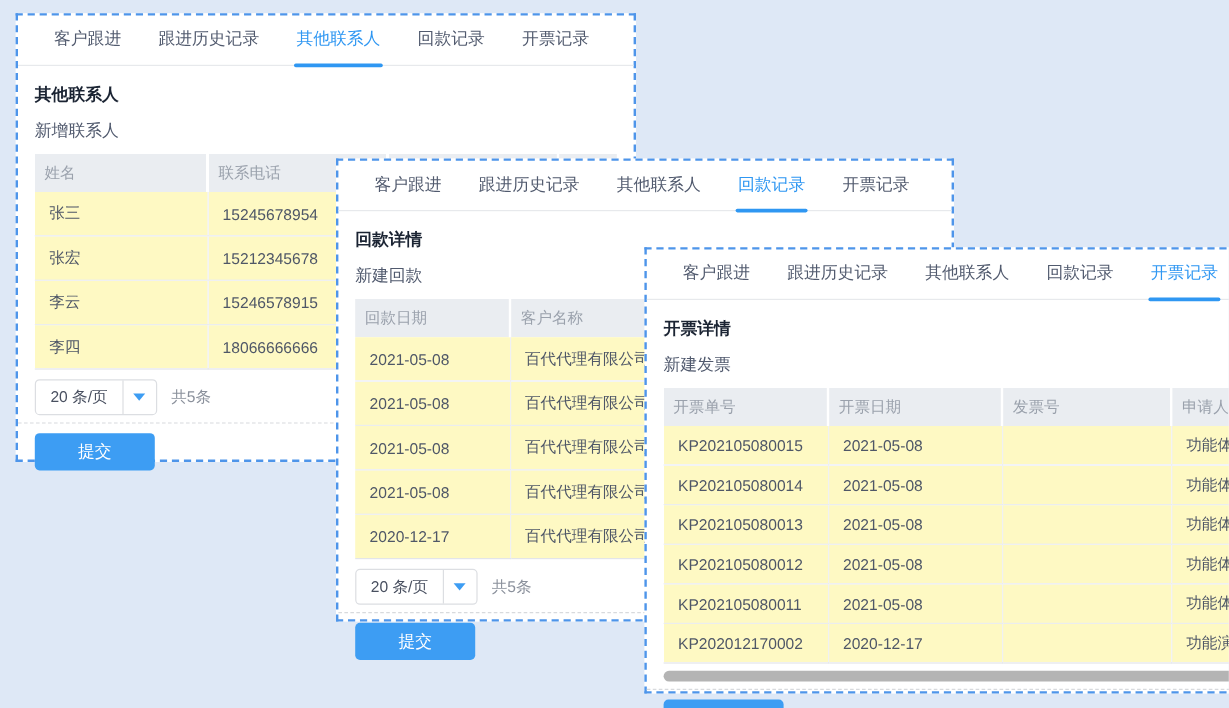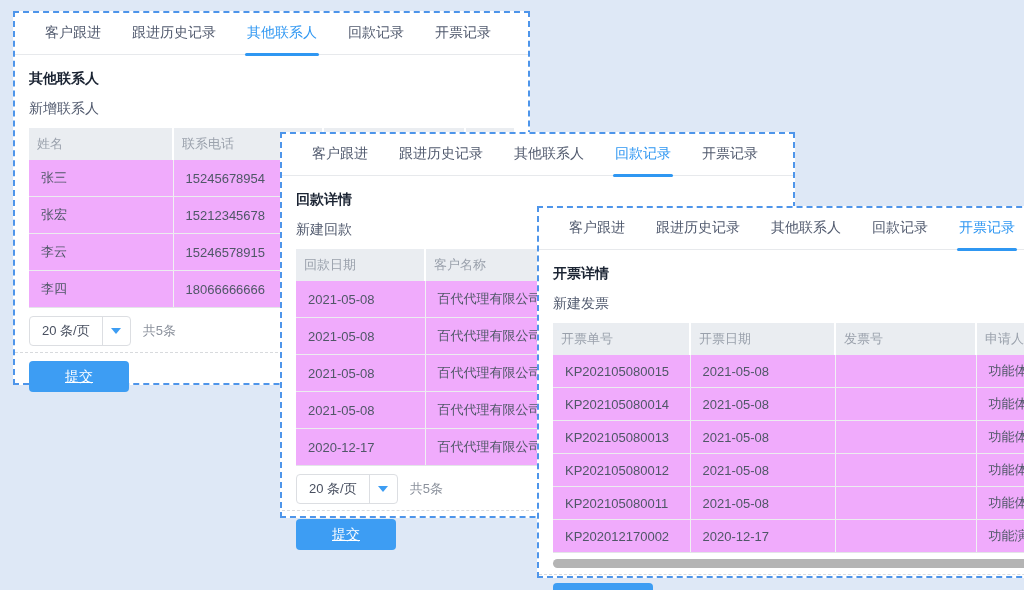--- a/index.html
+++ b/index.html
@@ -41,21 +41,21 @@
   .action-link{display:inline-block;margin:12px 0 10px;font-size:14px;color:#515a6e;cursor:pointer;}
 
   table.data-table{border-collapse:collapse;table-layout:fixed;width:100%;}
   .data-table th{
     background:#eaedf1;color:#9aa1ac;font-weight:normal;font-size:13px;
     text-align:left;padding:7px 8px;border-right:2px solid #fff;
     overflow:hidden;white-space:nowrap;
   }
   .data-table th:last-child{border-right:none;}
   .data-table td{
-    background:#f0abfc;color:#4f5767;font-size:13px;
+    background:#fef9c3;color:#4f5767;font-size:13px;
     padding:9px 12px;border-bottom:1px solid #ebedef;border-right:1px solid #f0f1f3;
     overflow:hidden;white-space:nowrap;
   }
   .data-table td:last-child{border-right:none;}
   .data-table tr:last-child td{border-bottom:1px solid #e3e5e8;}
   #panel-invoice-records .data-table td{padding:7px 12px;}
 
   .t-contacts th:nth-child(1){width:127px;}
   .t-contacts th:nth-child(2){width:132px;}
   .t-contacts th:nth-child(3){width:124px;}
@@ -83,21 +83,20 @@
 
   .hscrollbar{height:9px;border-radius:5px;background:#b4b4b4;margin-top:6px;width:537px;cursor:pointer;}
 
   .divider{border-top:1px dashed #d8dadd;margin:6px -14px 0;}
 
   .submit-btn{
     display:block;margin-top:8px;width:100px;height:31px;
     background:#3d9df3;color:#fff;font-size:14px;
     border:none;border-radius:4px;cursor:pointer;
     font-family:"Liberation Sans",sans-serif;
-    text-decoration:underline;
   }
 </style>
 </head>
 <body>
 
 <div class="panel" id="panel-other-contacts">
   <div class="tabbar">
     <span class="tab">客户跟进</span>
     <span class="tab">跟进历史记录</span>
     <span class="tab active">其他联系人</span>

